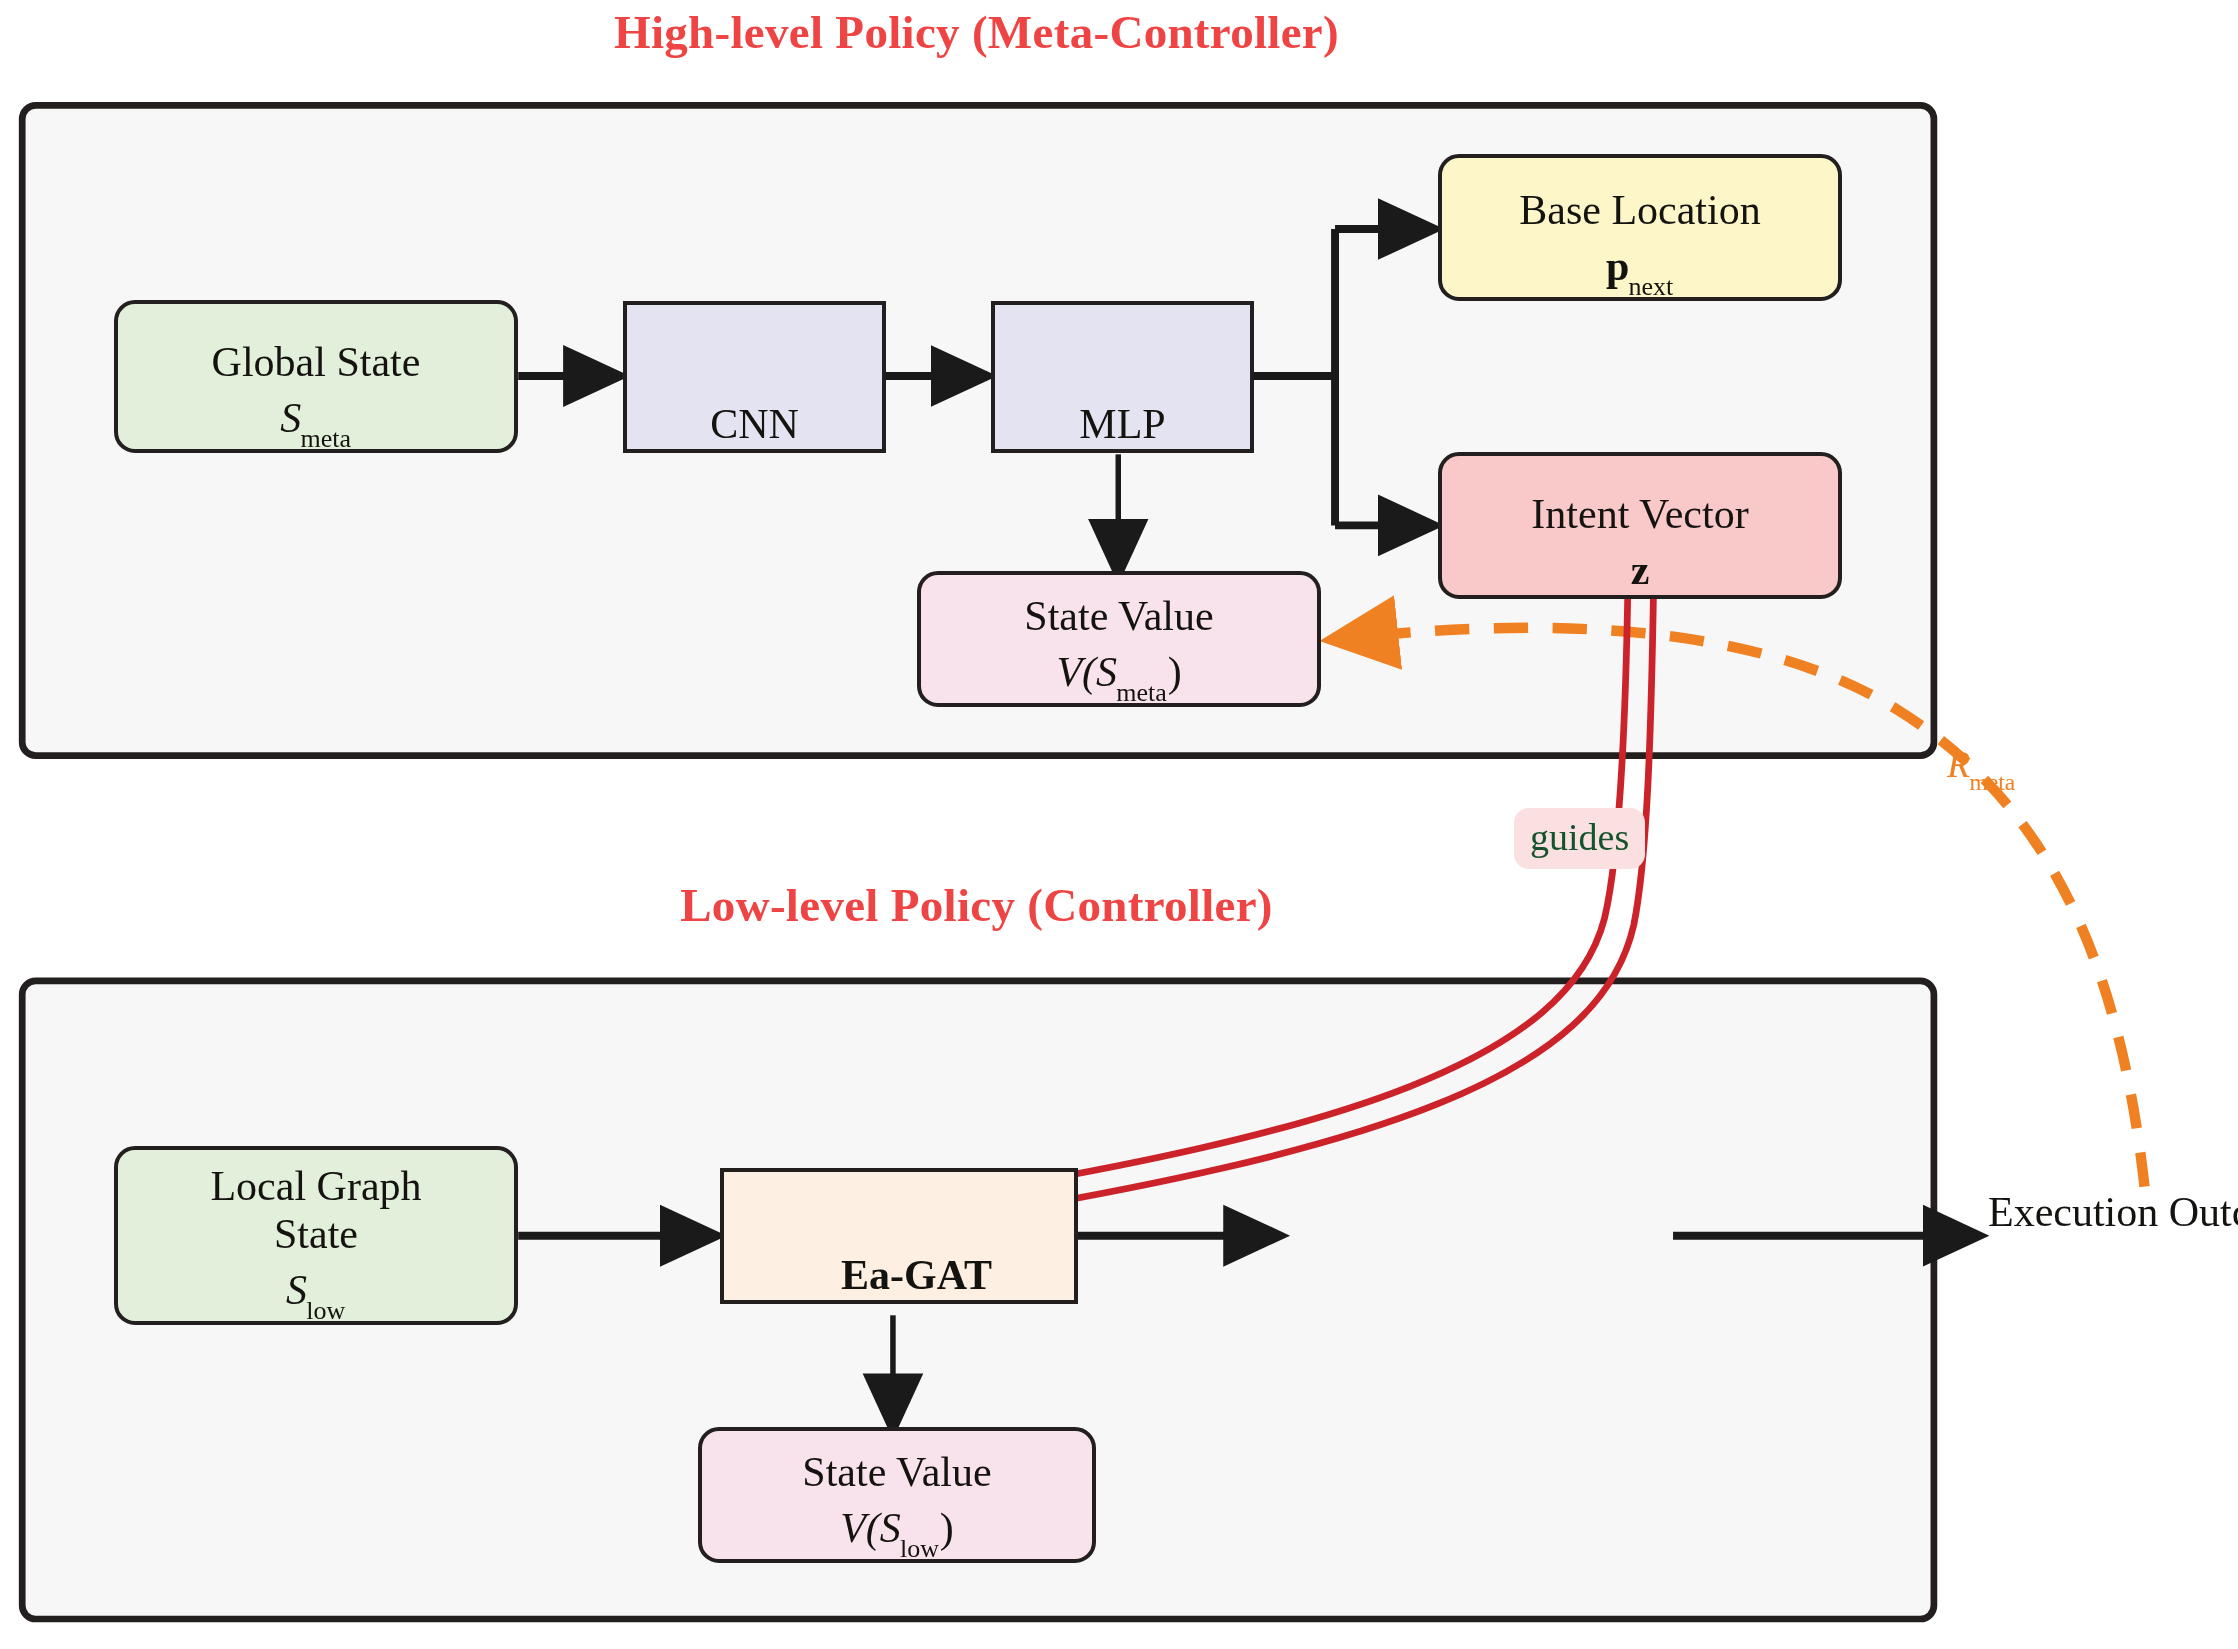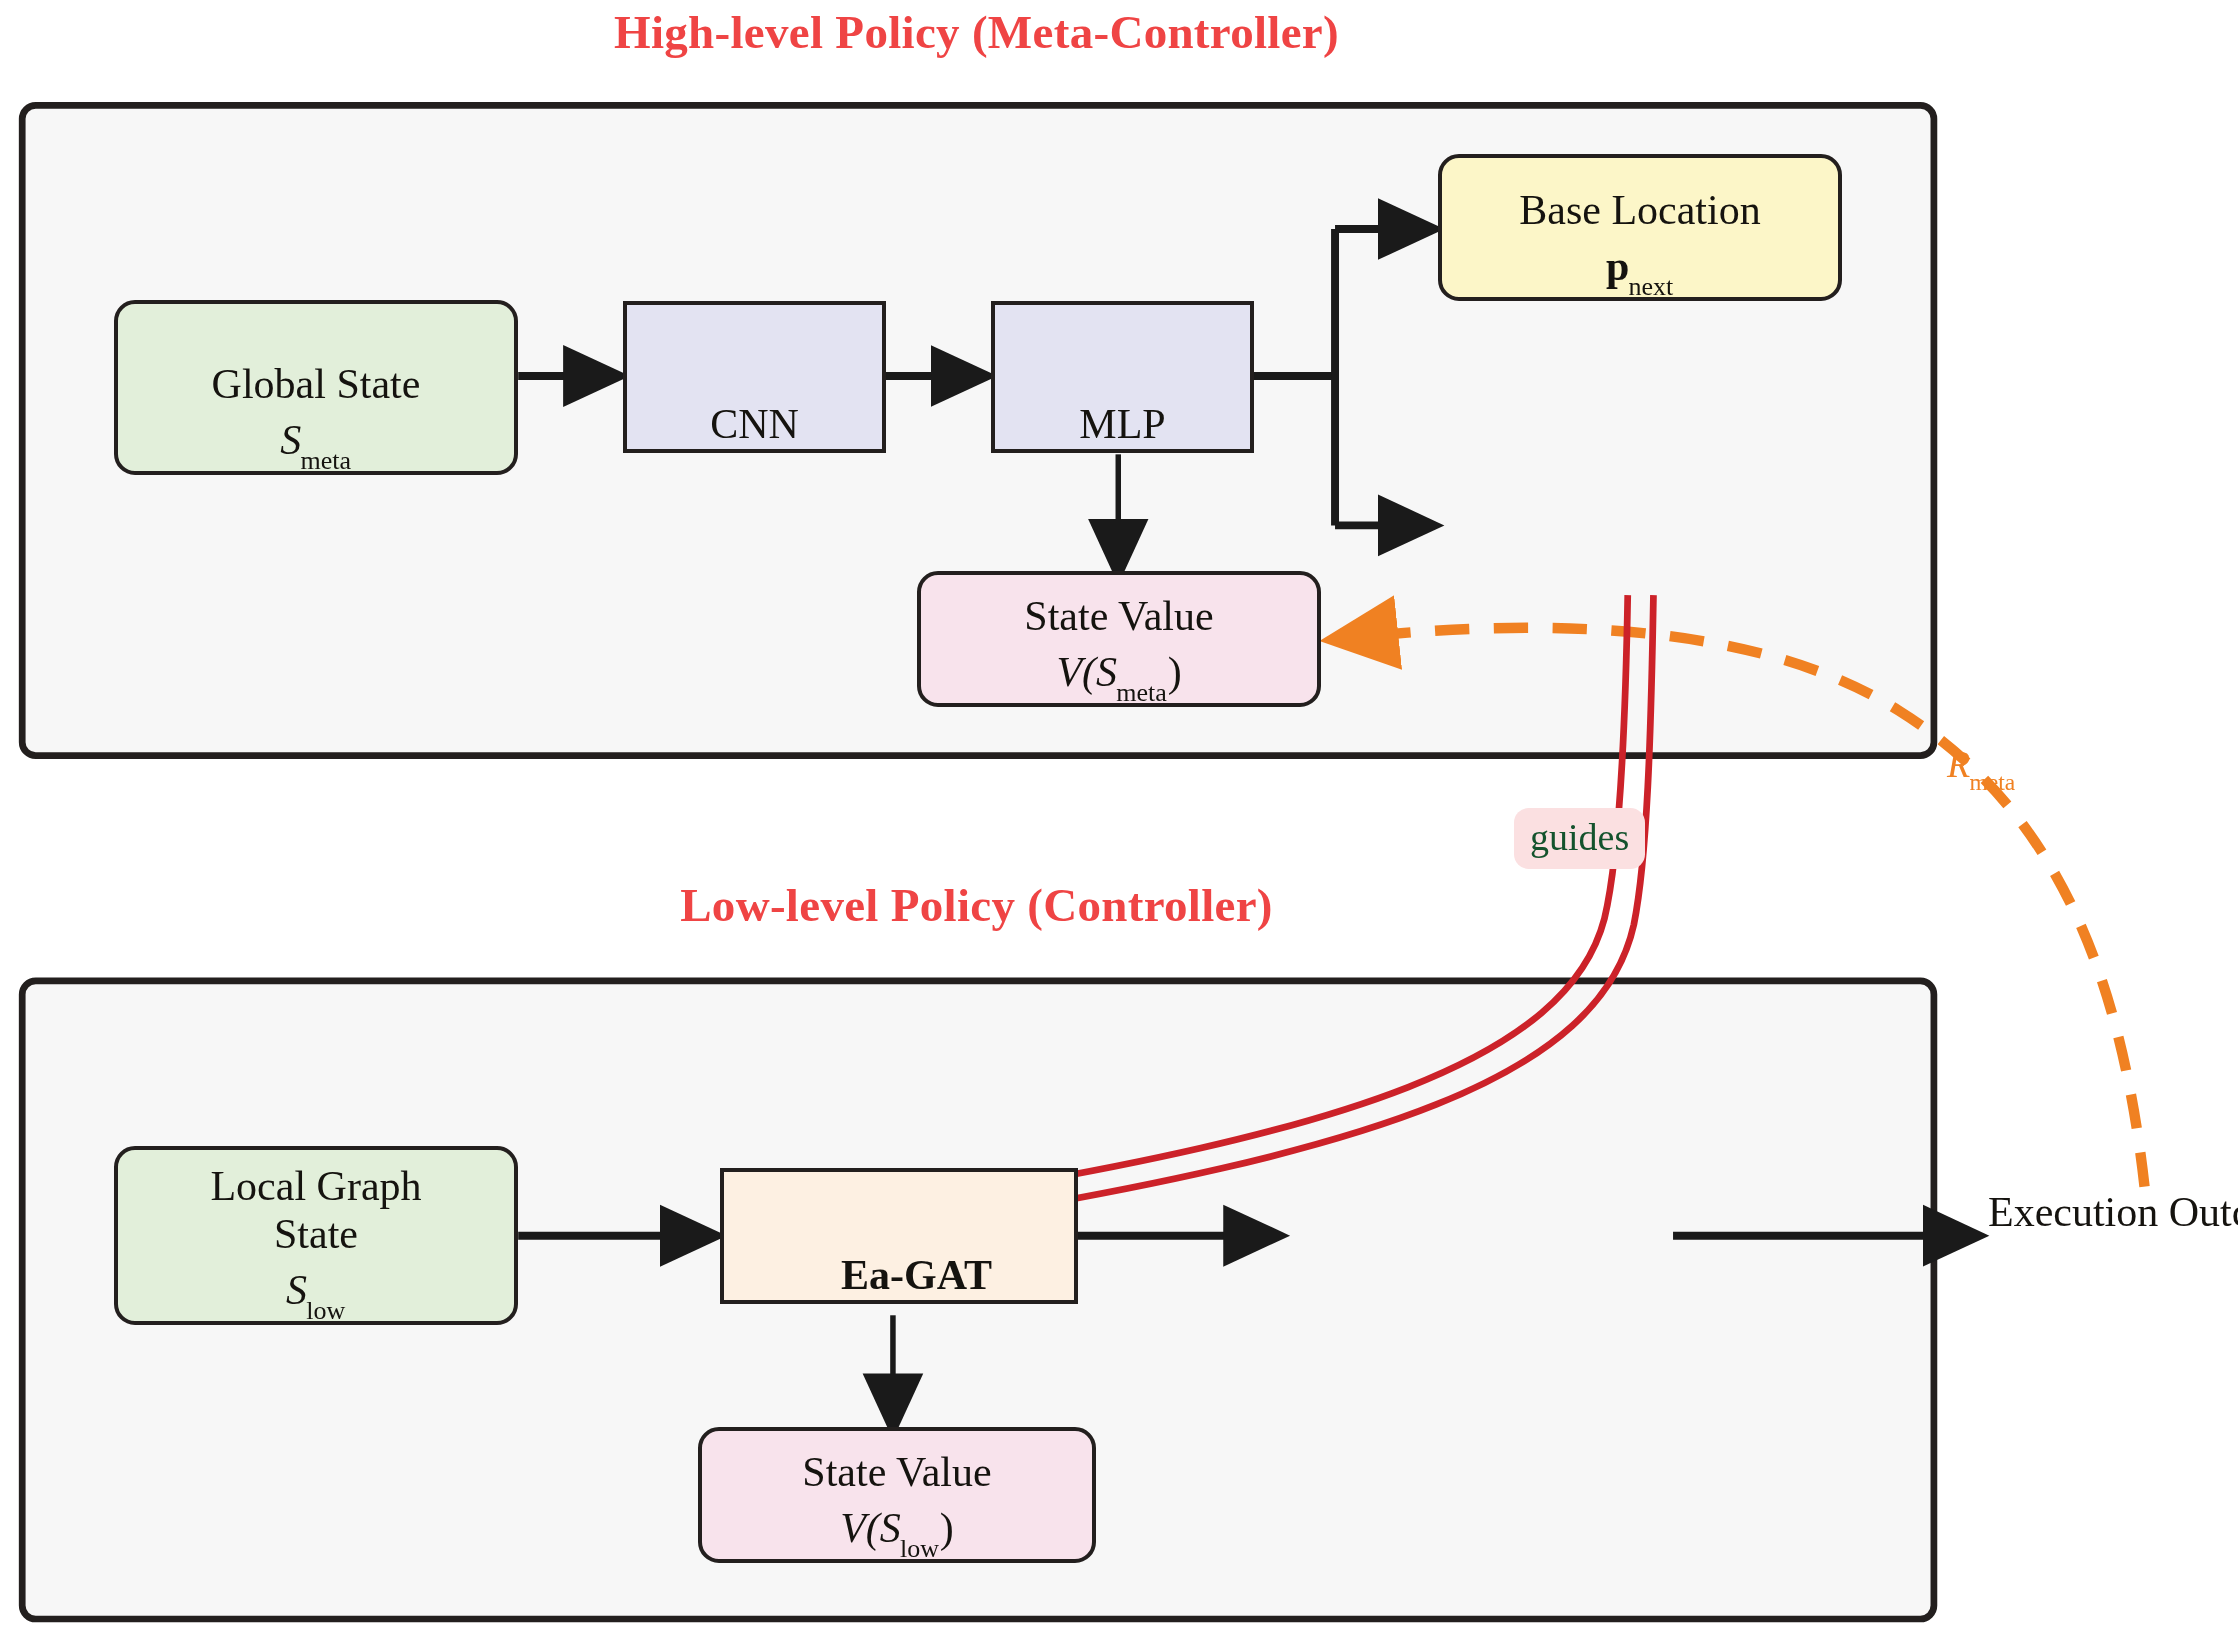--- a/index.html
+++ b/index.html
@@ -143,38 +143,42 @@
       <path d="M2700 972 C 2696 1200, 2690 1400, 2668 1510
                C 2612 1760, 2250 1880, 1510 2000"></path>
     </g>
     <path d="M1620 1938 L1466 1972" stroke="#cc2229" stroke-width="11" fill="none" marker-end="url(#ah-red)"></path>
   </svg>
 
   <div class="panel-title" style="left:0; top:4.9px; width:1953px; text-align:center;">High-level Policy (Meta-Controller)</div>
 
   <div class="panel-title" style="left:0; top:878px; width:1953px; text-align:center;">Low-level Policy (Controller)</div>
 
-  <div class="node rounded" style="left:114px; top:300px; width:404px; height:175px; background:#e2efda;">
+  <div class="node rounded" style="left:114px; top:300px; width:404px; height:153px; background:#e2efda;">
     <span class="ln">Global State</span>
     <span class="ln mathline"><span class="ital">S</span><span class="sub">meta</span></span>
   </div>
 
   <div class="node square" style="left:623px; top:301px; width:263px; height:152px; background:#e3e3f2;">
     <span class="ln">CNN</span>
   </div>
 
   <div class="node square" style="left:991px; top:301px; width:263px; height:152px; background:#e3e3f2;">
     <span class="ln">MLP</span>
   </div>
 
   <div class="node rounded" style="left:1438px; top:154px; width:404px; height:147px; background:#fcf6c8;">
     <span class="ln">Base Location</span>
     <span class="ln mathline"><span class="bold">p</span><span class="sub">next</span></span>
   </div>
 
+  <div class="node rounded" style="left:1438px; top:452px; width:404px; height:147px; background:#f9c9ca;">
+    <span class="ln">Intent Vector</span>
+    <span class="ln mathline bold">z</span>
+  </div>
 
   <div class="node rounded" style="left:917px; top:571px; width:404px; height:136px; background:#f8e3ec;">
     <span class="ln">State Value</span>
     <span class="ln mathline"><span class="ital">V</span><span class="ital">(S</span><span class="sub">meta</span><span>)</span></span>
   </div>
 
   <div class="node rounded" style="left:114px; top:1146px; width:404px; height:179px; background:#e2efda;">
     <span class="ln">Local Graph</span>
     <span class="ln">State</span>
     <span class="ln mathline"><span class="ital">S</span><span class="sub">low</span></span>

